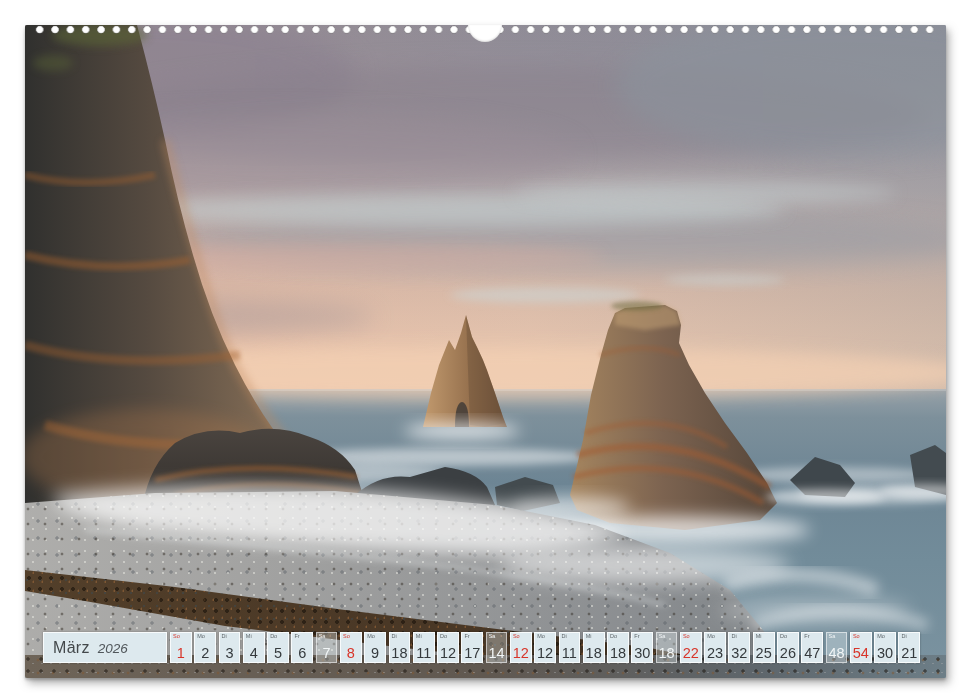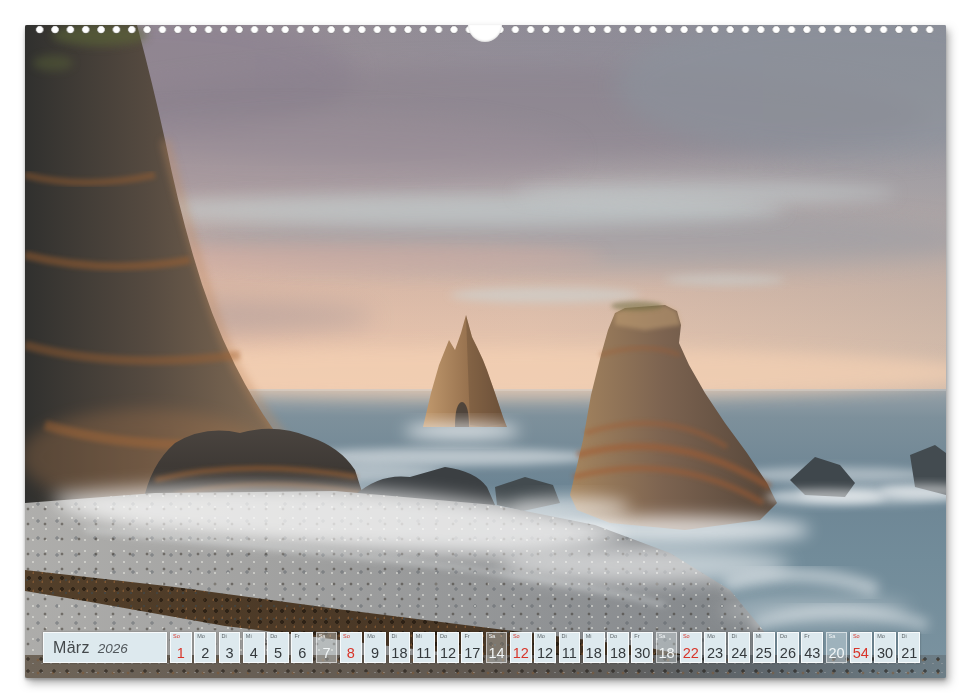--- a/index.html
+++ b/index.html
@@ -311,37 +311,37 @@
         <div class="cell" data-type="sun">
             <span class="wd">So</span>
             <span class="num">22</span>
           </div>
         <div class="cell" data-type="wd">
             <span class="wd">Mo</span>
             <span class="num">23</span>
           </div>
         <div class="cell" data-type="wd">
             <span class="wd">Di</span>
-            <span class="num">24</span>
+            <span class="num">32</span>
           </div>
         <div class="cell" data-type="wd">
             <span class="wd">Mi</span>
             <span class="num">25</span>
           </div>
         <div class="cell" data-type="wd">
             <span class="wd">Do</span>
             <span class="num">26</span>
           </div>
         <div class="cell" data-type="wd">
             <span class="wd">Fr</span>
-            <span class="num">43</span>
+            <span class="num">47</span>
           </div>
         <div class="cell" data-type="sat">
             <span class="wd">Sa</span>
-            <span class="num">20</span>
+            <span class="num">48</span>
           </div>
         <div class="cell" data-type="sun">
             <span class="wd">So</span>
             <span class="num">54</span>
           </div>
         <div class="cell" data-type="wd">
             <span class="wd">Mo</span>
             <span class="num">30</span>
           </div>
         <div class="cell" data-type="wd">

